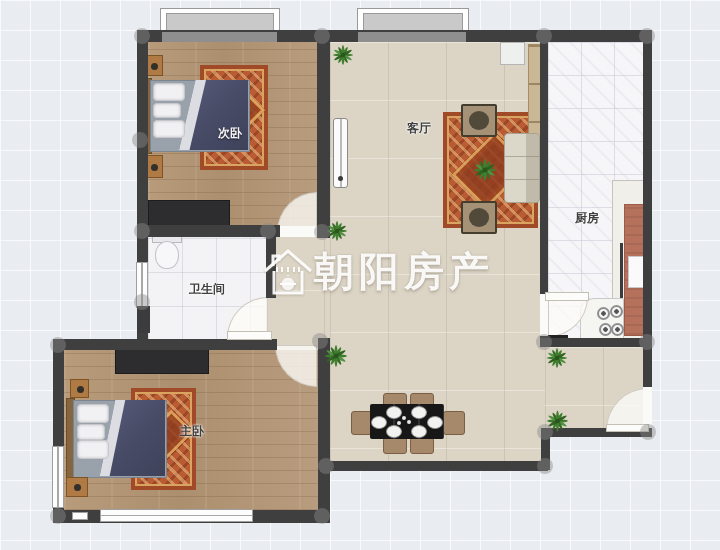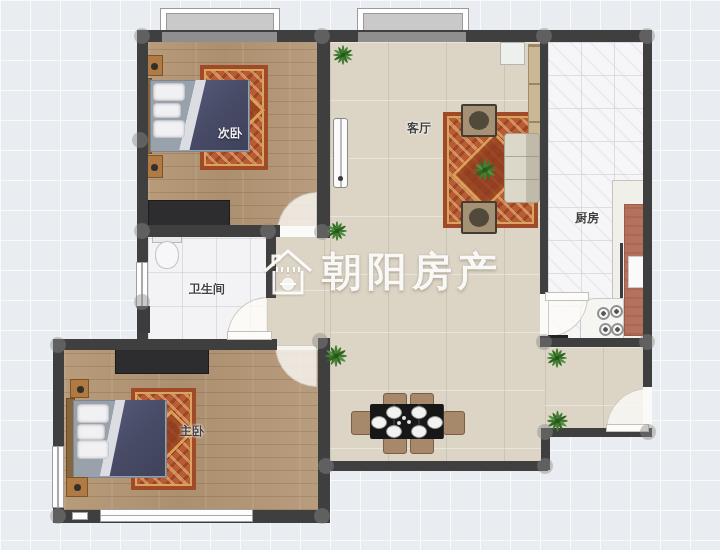--- a/index.html
+++ b/index.html
@@ -85,21 +85,21 @@
   .cabinet{background:#c9b795;border:1px solid #a58c62;z-index:3;
     background-image:repeating-linear-gradient(0deg,transparent 0 36px,rgba(110,85,45,.5) 36px 38px);}
   .whitebox{background:#eef0ee;border:1px solid #b5b5b5;z-index:3;}
   .darkitem{background:#3c3c3e;z-index:6;}
   .plant{z-index:6;}
   
   .room-label{z-index:8;font-size:12px;font-weight:bold;color:#3f3f3f;white-space:nowrap;
     transform:translate(-50%,-50%);text-shadow:0 0 3px #fff,0 0 2px #fff;}
   .room-label.light{color:#f4f4f4;text-shadow:0 1px 2px rgba(0,0,0,.55);}
   
-  .watermark{z-index:9;display:flex;align-items:center;gap:8px;pointer-events:none;}
+  .watermark{z-index:9;display:flex;align-items:center;pointer-events:none;}
   .wm-text{font-size:40px;font-weight:bold;letter-spacing:5px;color:rgba(255,255,255,.92);
     text-shadow:0 0 2px rgba(150,140,120,.55),0 2px 3px rgba(120,110,95,.35);}
 </style>
 </head>
 <body>
 
 <div class="scene">
 
   <svg width="0" height="0" style="position:absolute">
     <defs>

